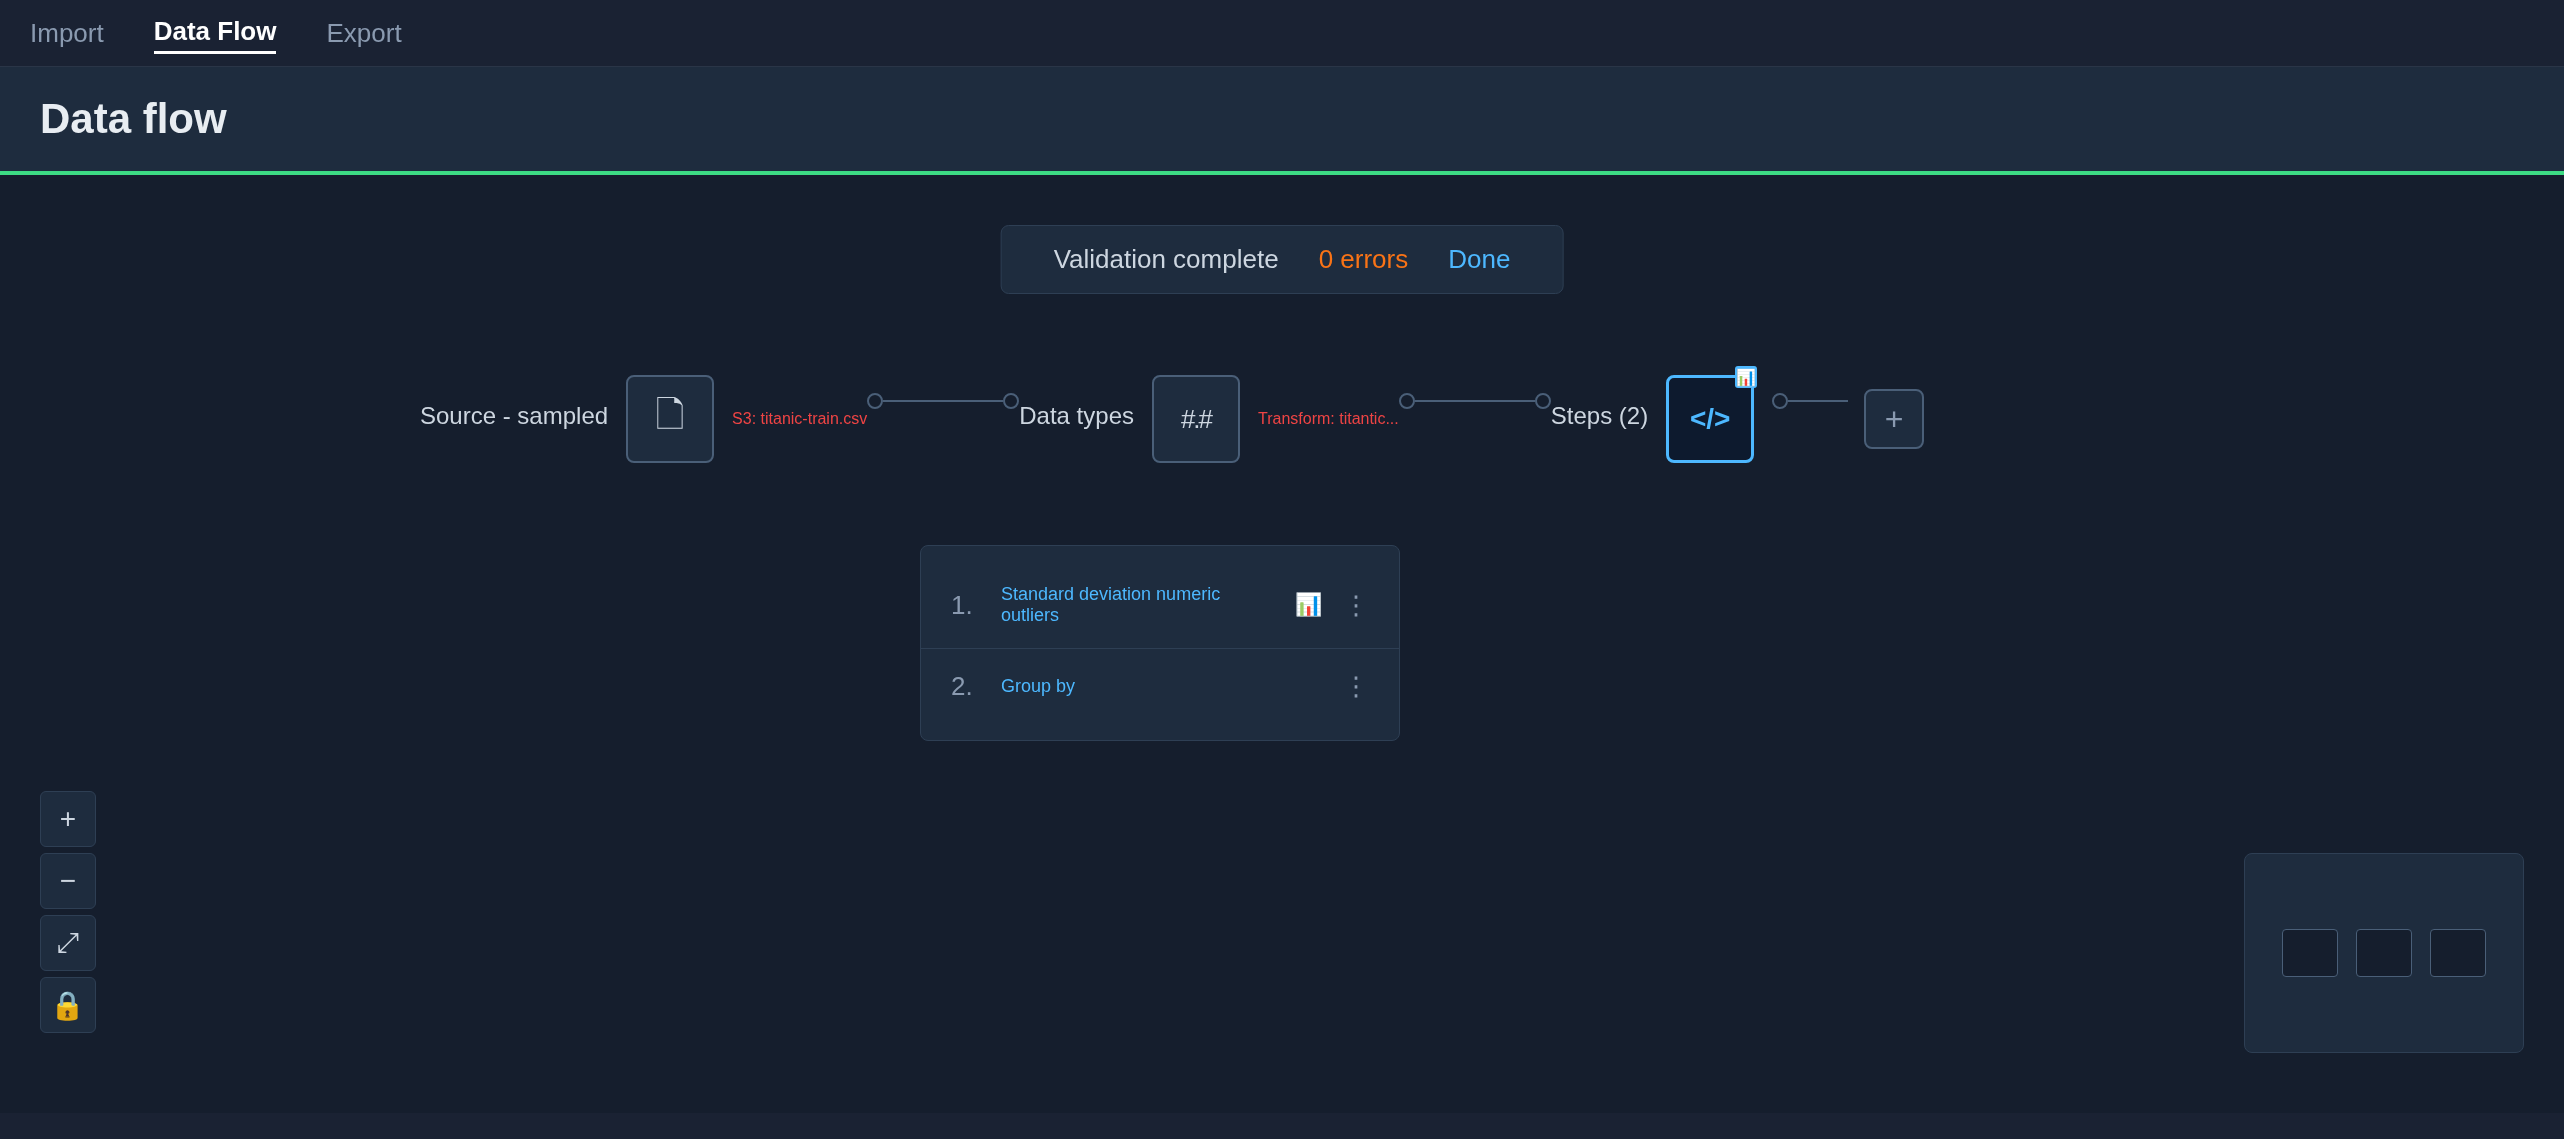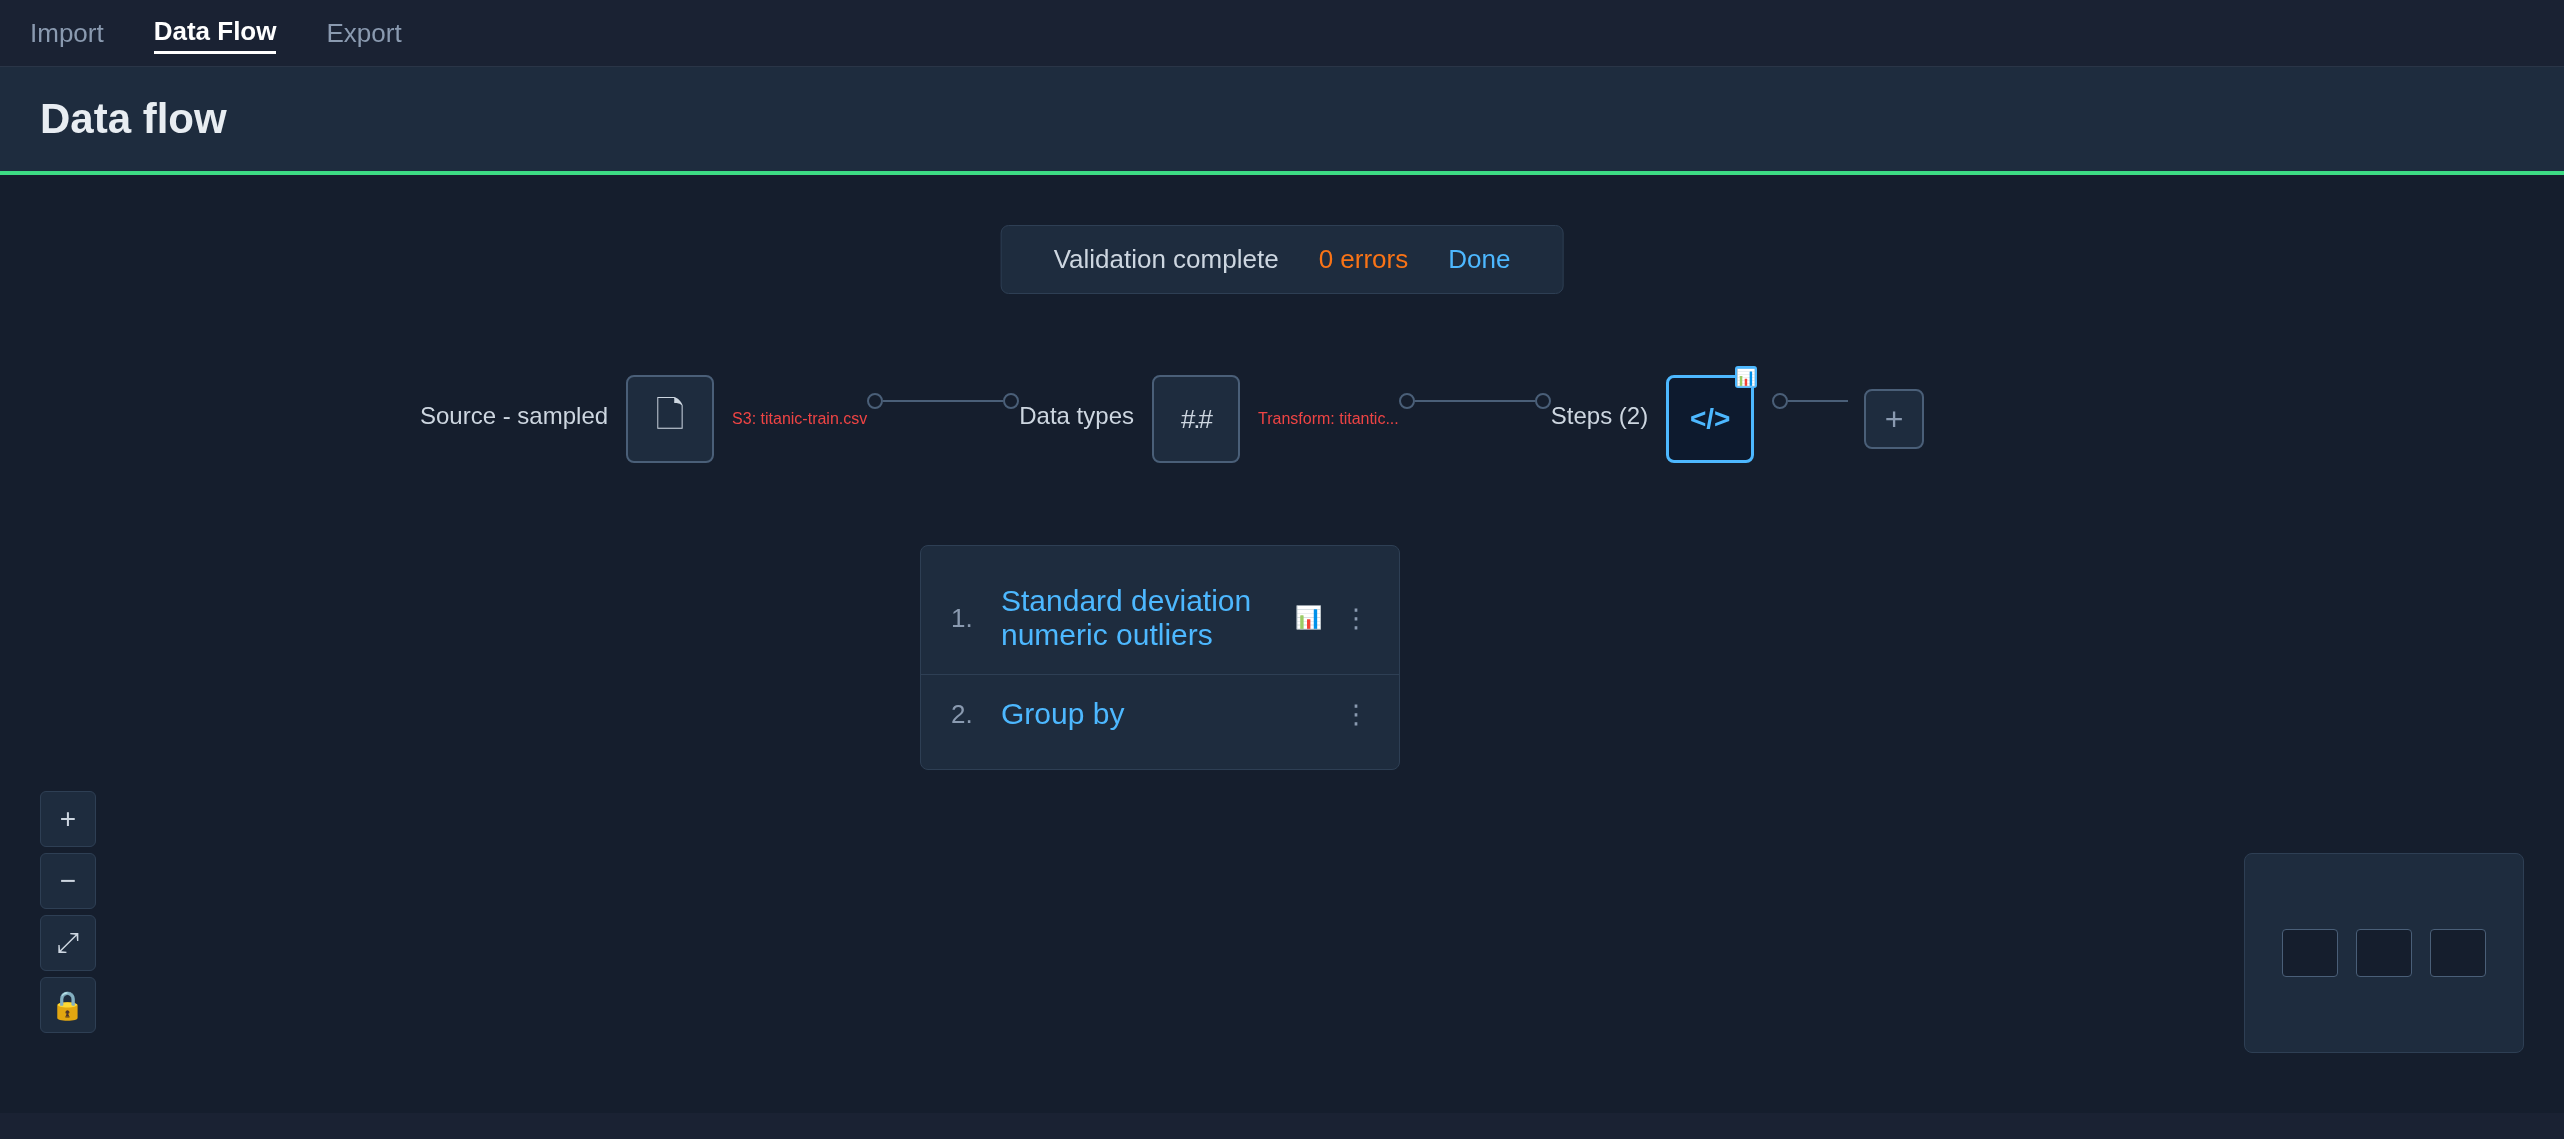--- a/index.html
+++ b/index.html
@@ -192,21 +192,21 @@
       padding: 18px 30px;
       gap: 20px;
       cursor: pointer;
     }
     .step-num {
       font-size: 26px;
       color: #8a9ab0;
       min-width: 30px;
     }
     .step-link {
-      font-size: 30px;
+      font-size: 18px;
       color: #4db8ff;
       flex: 1;
     }
     .step-more {
       font-size: 26px;
       color: #8a9ab0;
       cursor: pointer;
     }
     .step-divider {
       height: 1px;

